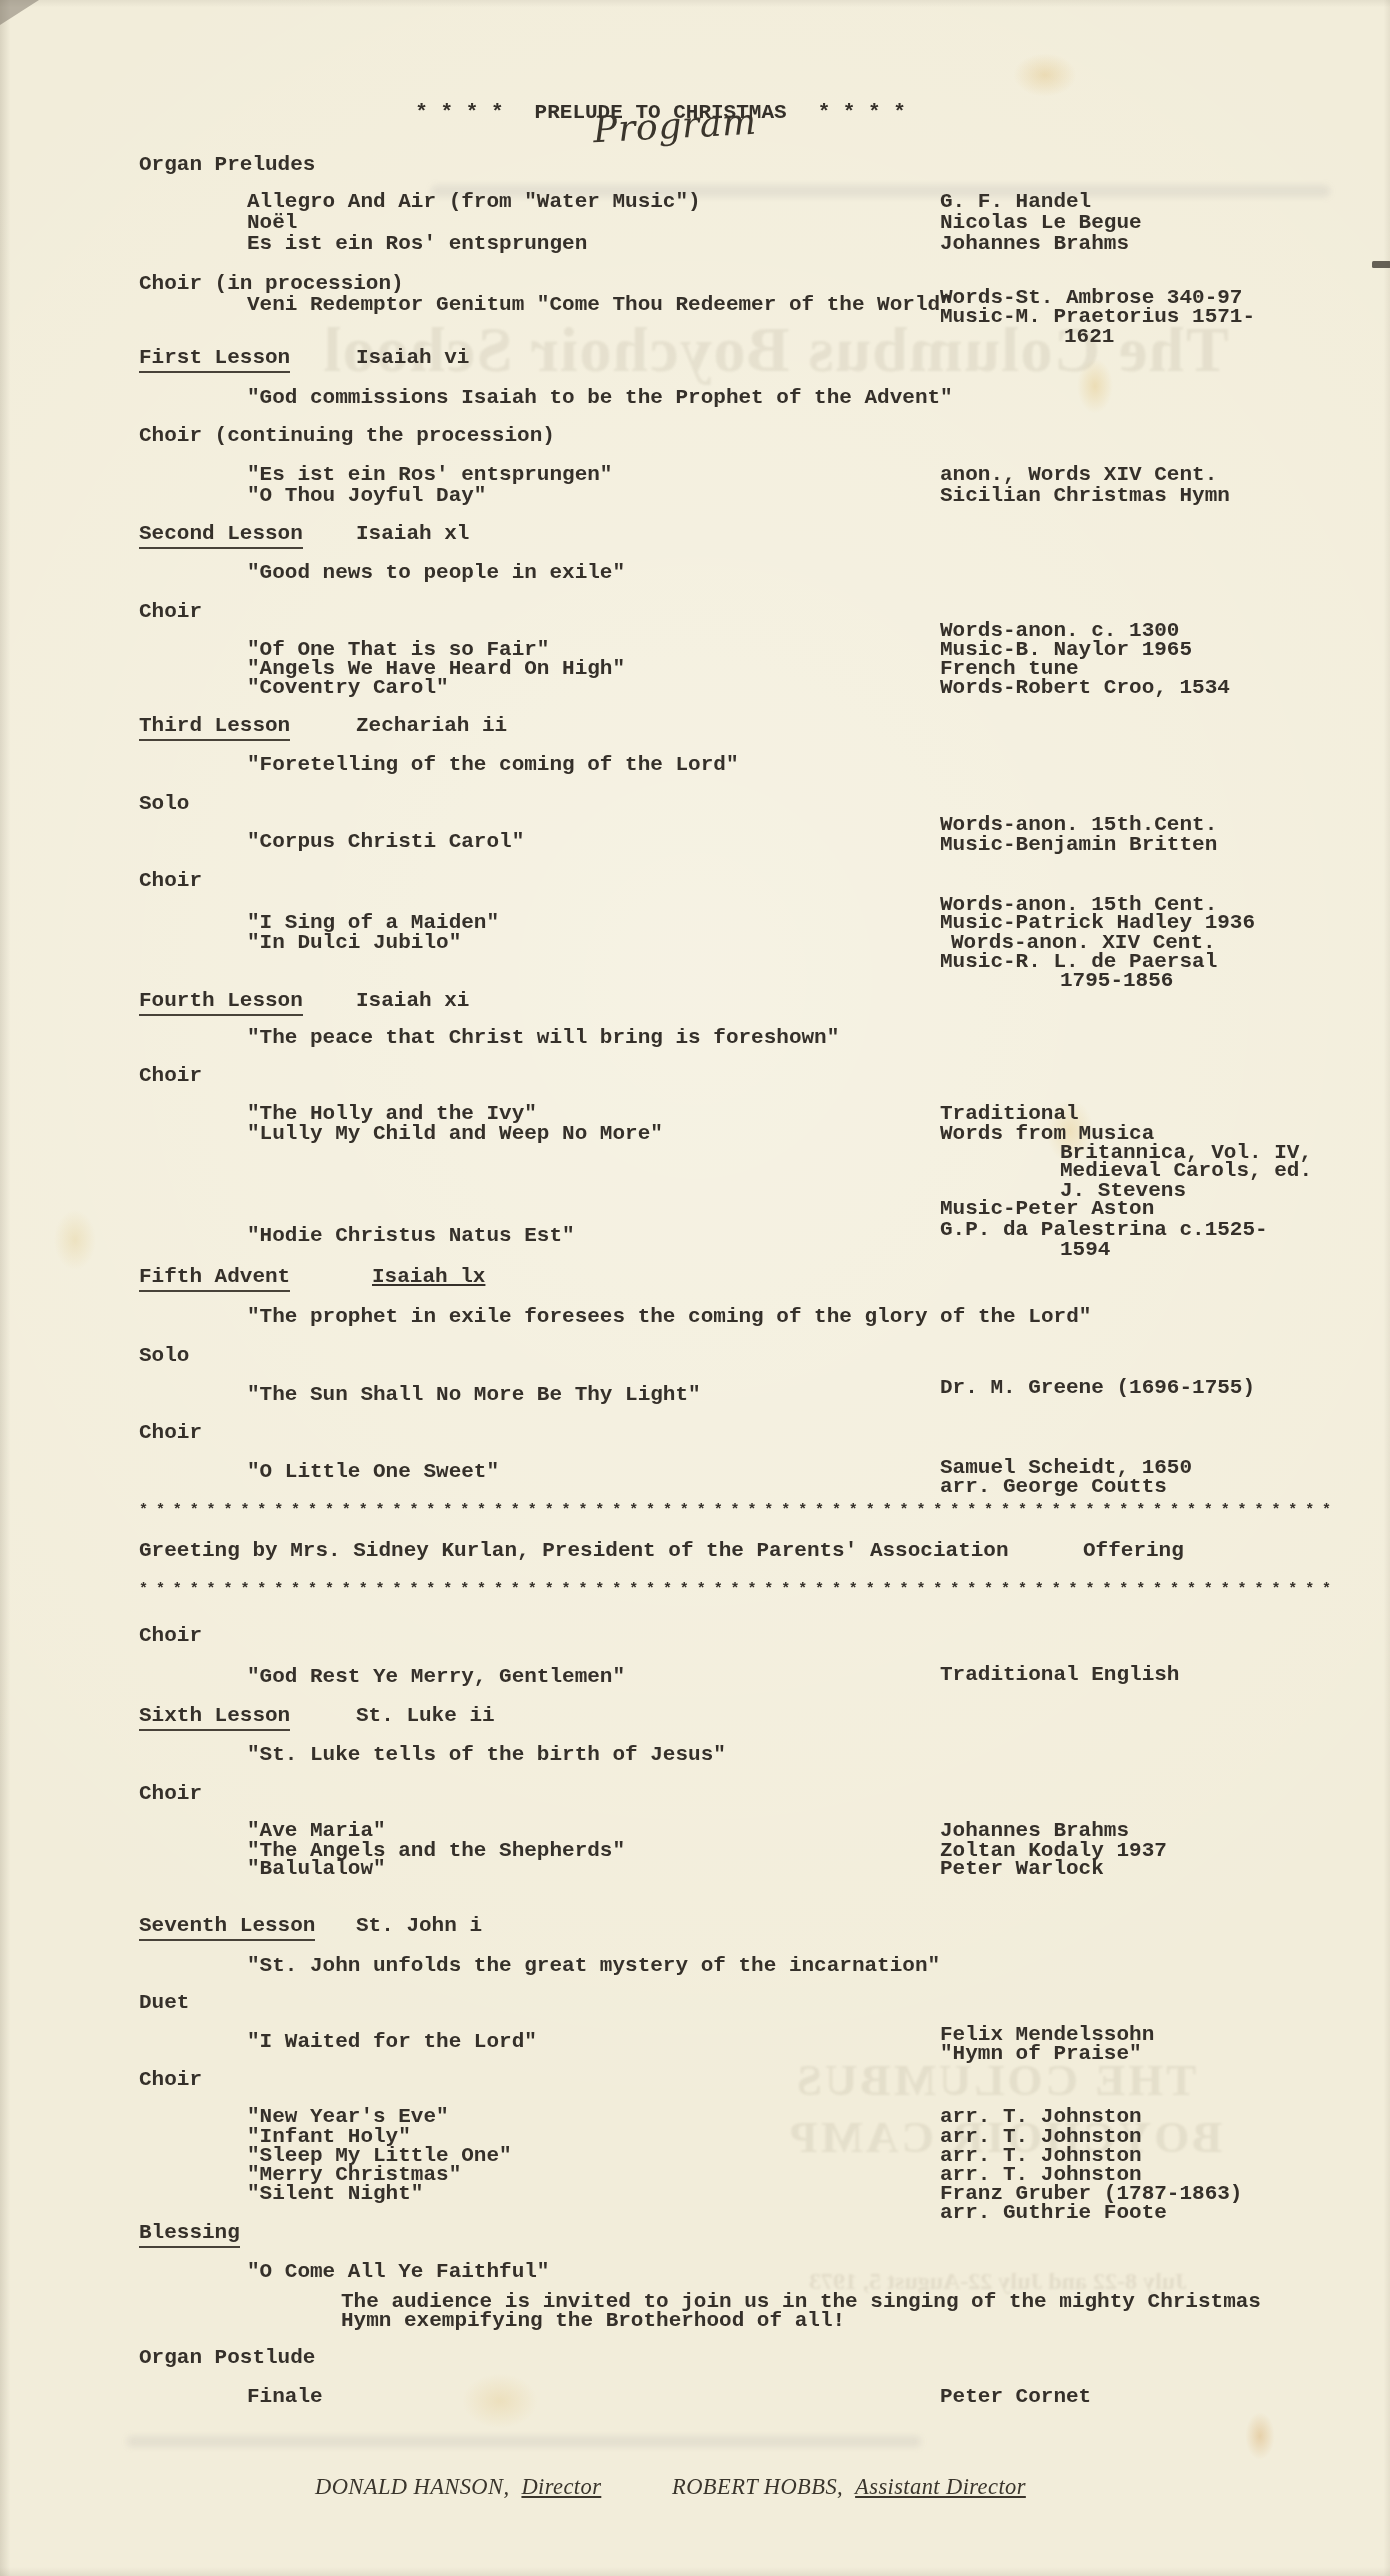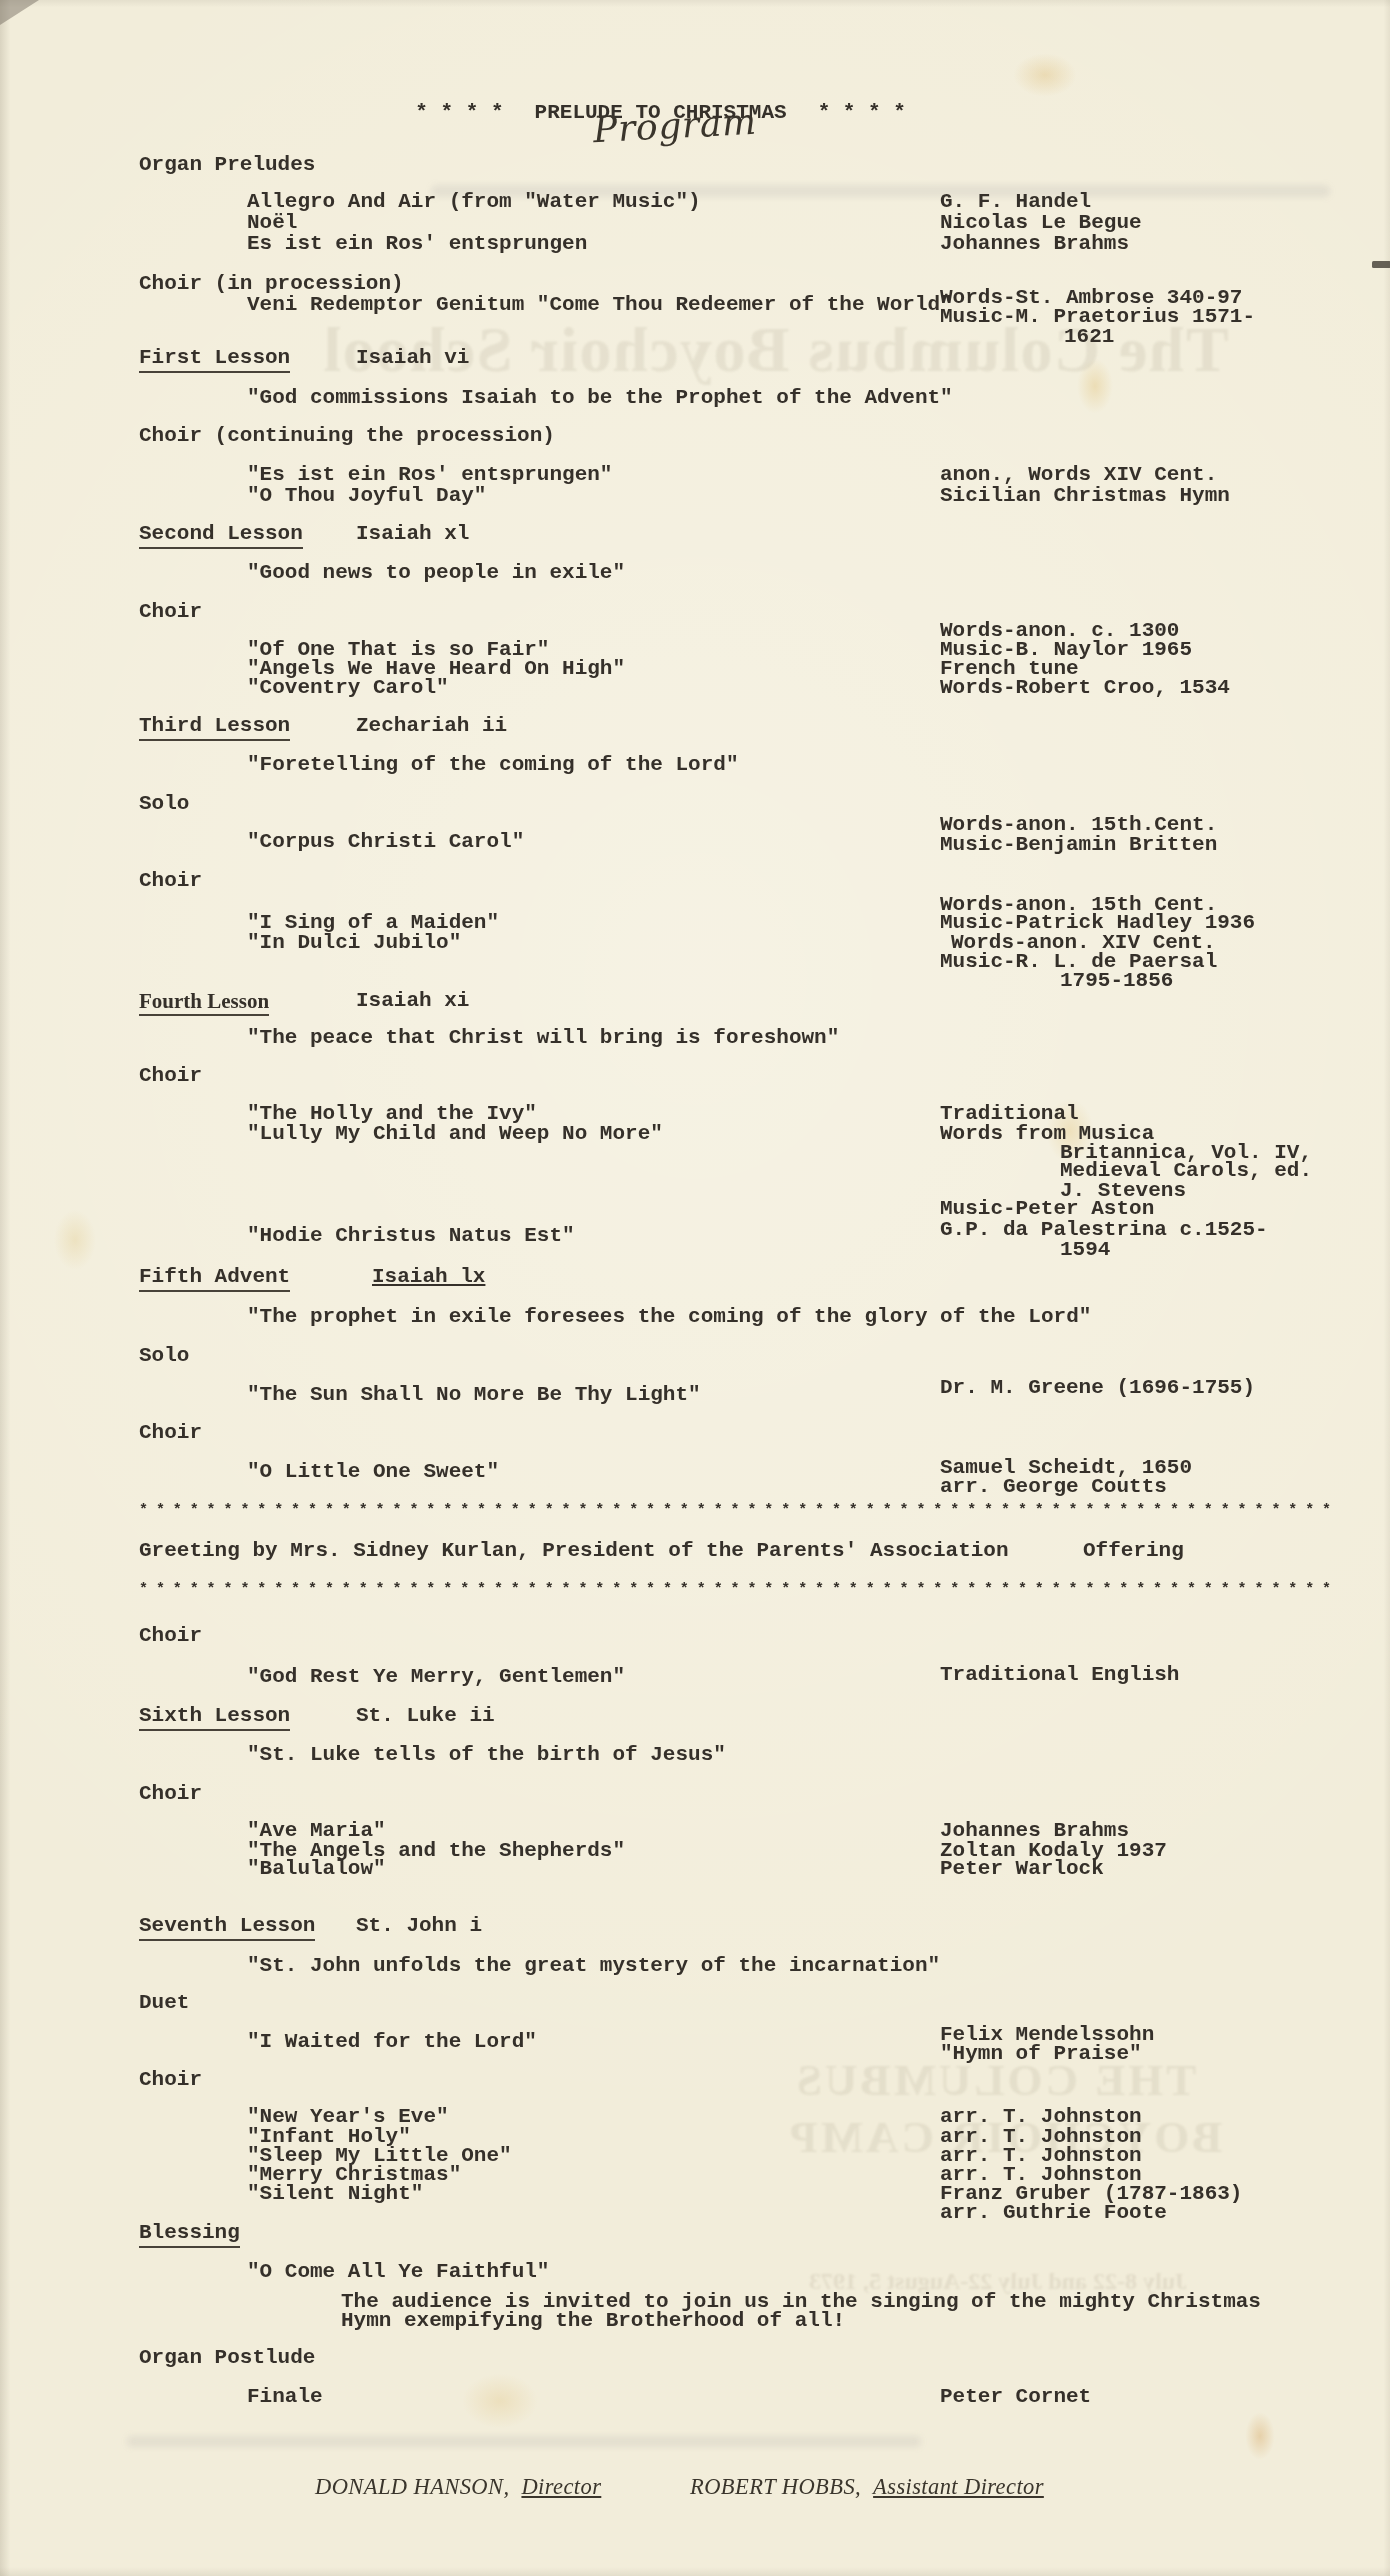--- a/index.html
+++ b/index.html
@@ -133,21 +133,21 @@
 
 <div class="t" style="left:139px;top:870px;">Choir</div>
 <div class="t" style="left:940px;top:894px;">Words-anon. 15th Cent.</div>
 <div class="t" style="left:247px;top:912px;">"I Sing of a Maiden"</div>
 <div class="t" style="left:940px;top:912px;">Music-Patrick Hadley 1936</div>
 <div class="t" style="left:247px;top:932px;">"In Dulci Jubilo"</div>
 <div class="t" style="left:940px;top:932px;margin-left:11px;">Words-anon. XIV Cent.</div>
 <div class="t" style="left:940px;top:951px;">Music-R. L. de Paersal</div>
 <div class="t" style="left:1060px;top:970px;">1795-1856</div>
 
-<div class="t u" style="left:139px;top:990px;font-family:Liberation Serif, serif;">Fourth Lesson</div>
+<div class="t u" style="left:139px;top:990px;">Fourth Lesson</div>
 <div class="t" style="left:356px;top:990px;">Isaiah xi</div>
 <div class="t" style="left:247px;top:1027px;">"The peace that Christ will bring is foreshown"</div>
 
 <div class="t" style="left:139px;top:1065px;">Choir</div>
 <div class="t" style="left:247px;top:1103px;">"The Holly and the Ivy"</div>
 <div class="t" style="left:940px;top:1103px;">Traditional</div>
 <div class="t" style="left:247px;top:1123px;">"Lully My Child and Weep No More"</div>
 <div class="t" style="left:940px;top:1123px;">Words from Musica</div>
 <div class="t" style="left:1060px;top:1142px;">Britannica, Vol. IV,</div>
 <div class="t" style="left:1060px;top:1160px;">Medieval Carols, ed.</div>
@@ -218,16 +218,16 @@
 <div class="t" style="left:341px;top:2291px;">The audience is invited to join us in the singing of the mighty Christmas</div>
 <div class="t" style="left:341px;top:2310px;">Hymn exempifying the Brotherhood of all!</div>
 
 <div class="t" style="left:139px;top:2347px;">Organ Postlude</div>
 <div class="t" style="left:247px;top:2386px;">Finale</div>
 <div class="t" style="left:940px;top:2386px;">Peter Cornet</div>
 
 <div class="footer-line" style="left:303px;">
   <span>DONALD HANSON,</span><span class="role">Director</span>
 </div>
-<div class="footer-line" style="left:678px;">
+<div class="footer-line" style="left:660px;">
   <span>ROBERT HOBBS,</span><span class="role">Assistant Director</span>
 </div>
 
 
 </body></html>

